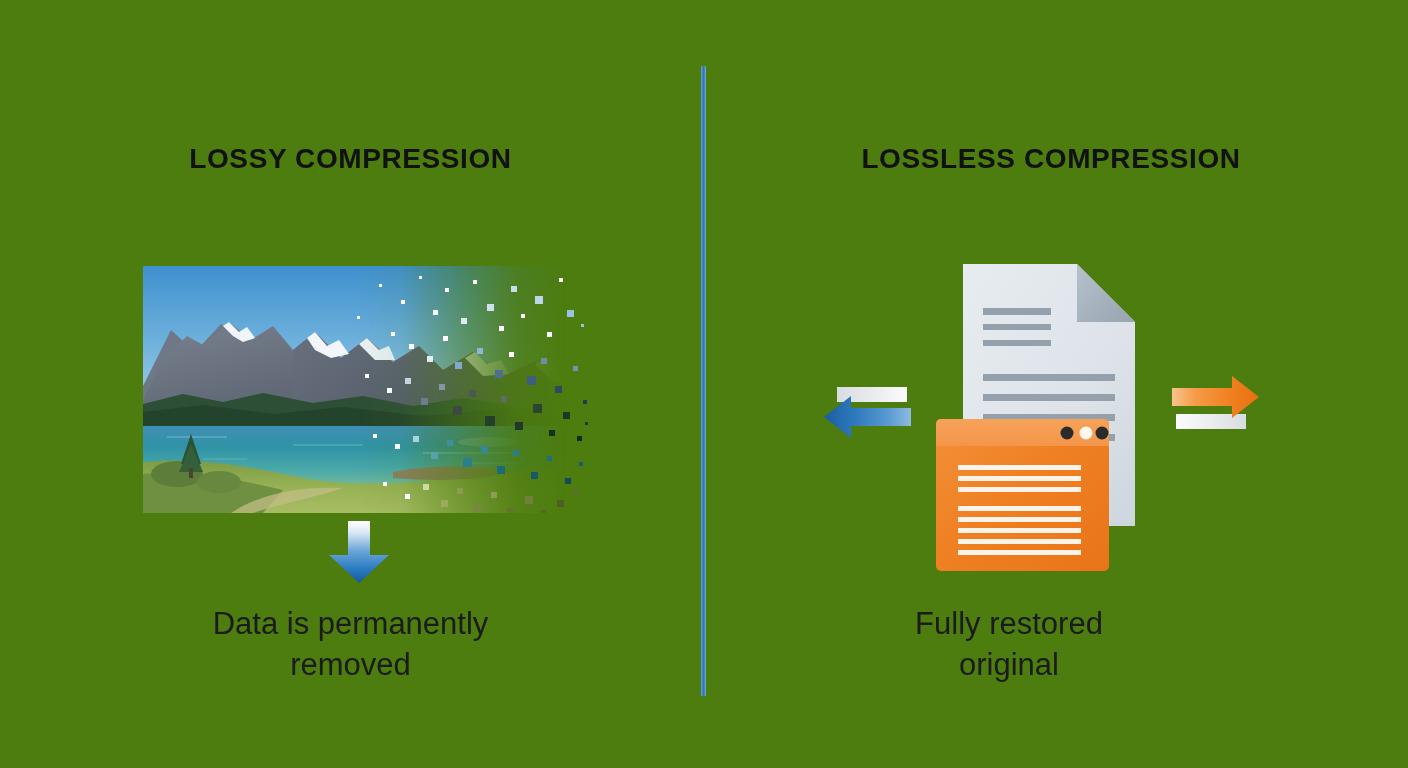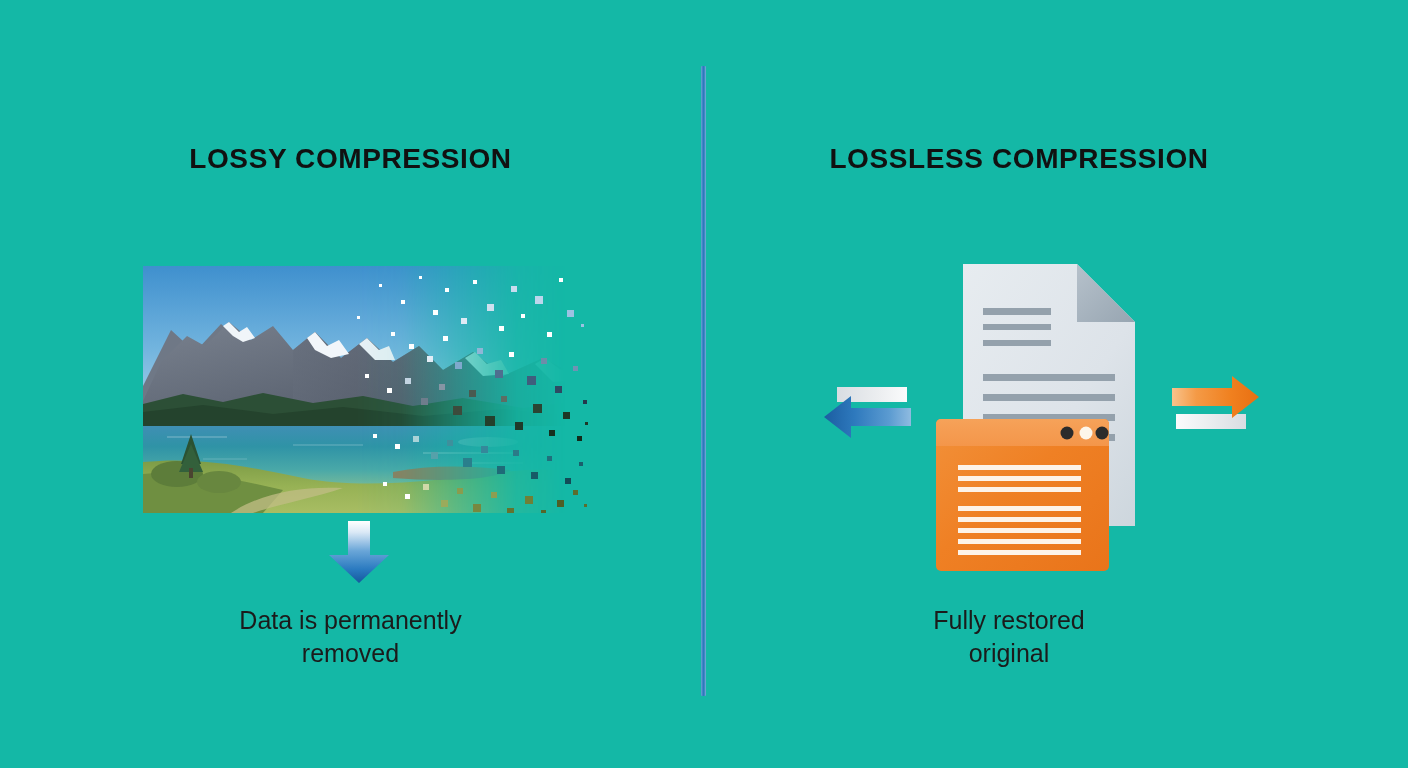--- a/index.html
+++ b/index.html
@@ -8,55 +8,55 @@
     padding: 0;
     background: #ffffff;
   }
   body {
     font-family: "Liberation Sans", sans-serif;
   }
   #stage {
     position: relative;
     width: 1408px;
     height: 768px;
-    background: #14b8a6;
+    background: #4d7c0f;
     overflow: hidden;
   }
 
   
   .divider {
     position: absolute;
     left: 701px;
     top: 66px;
     width: 5px;
     height: 630px;
     background: linear-gradient(to right, #6ba3d6 0%, #2f78bd 45%, #2f78bd 60%, #7fb0da 100%);
     border-radius: 1px;
   }
 
   
   .panel { position: absolute; top: 0; height: 768px; }
   .panel-left  { left: 0;     width: 701px; }
-  .panel-right { left: 706px; width: 626px; }
+  .panel-right { left: 738px; width: 626px; }
 
   .panel-title {
     position: absolute;
     top: 143px;
     width: 100%;
     text-align: center;
     font-size: 28px;
     font-weight: bold;
     letter-spacing: 0.6px;
     color: #111111;
   }
   .panel-caption {
     position: absolute;
     width: 100%;
     text-align: center;
-    font-size: 25px;
+    font-size: 31px;
     font-weight: 400;
     color: #1b1b1b;
     line-height: 1.32;
     white-space: pre-line;
   }
   .caption-left  { top: 604px; }
   .caption-right { top: 604px; }
 
   
   .photo-wrap {

